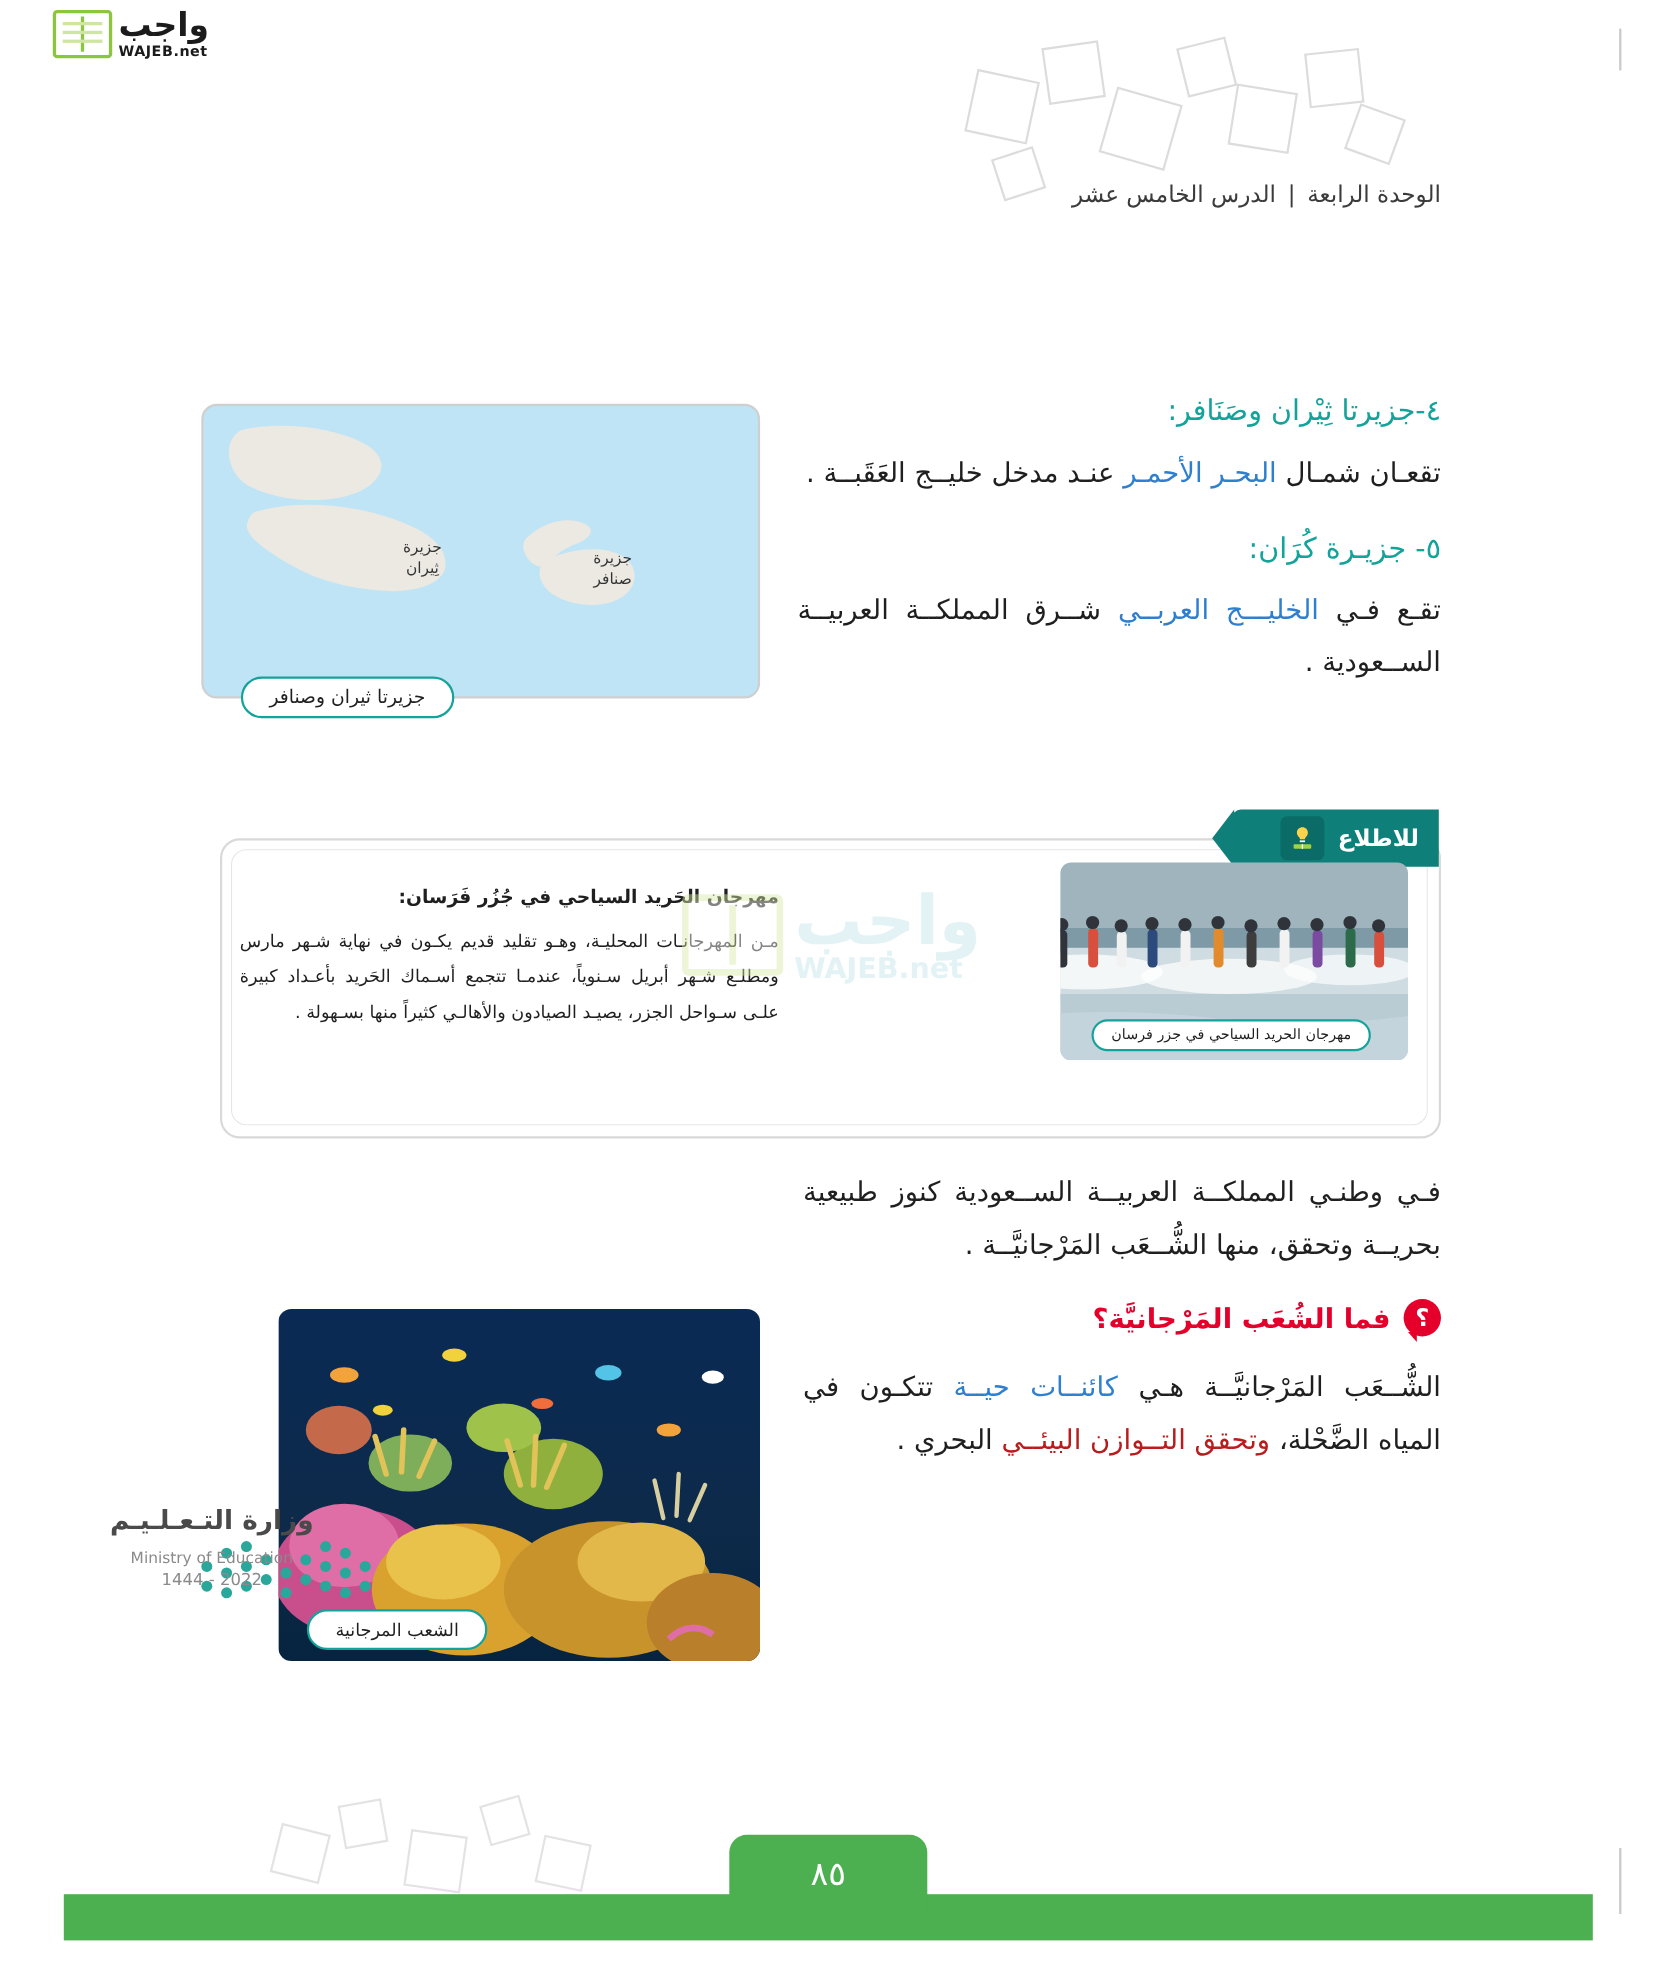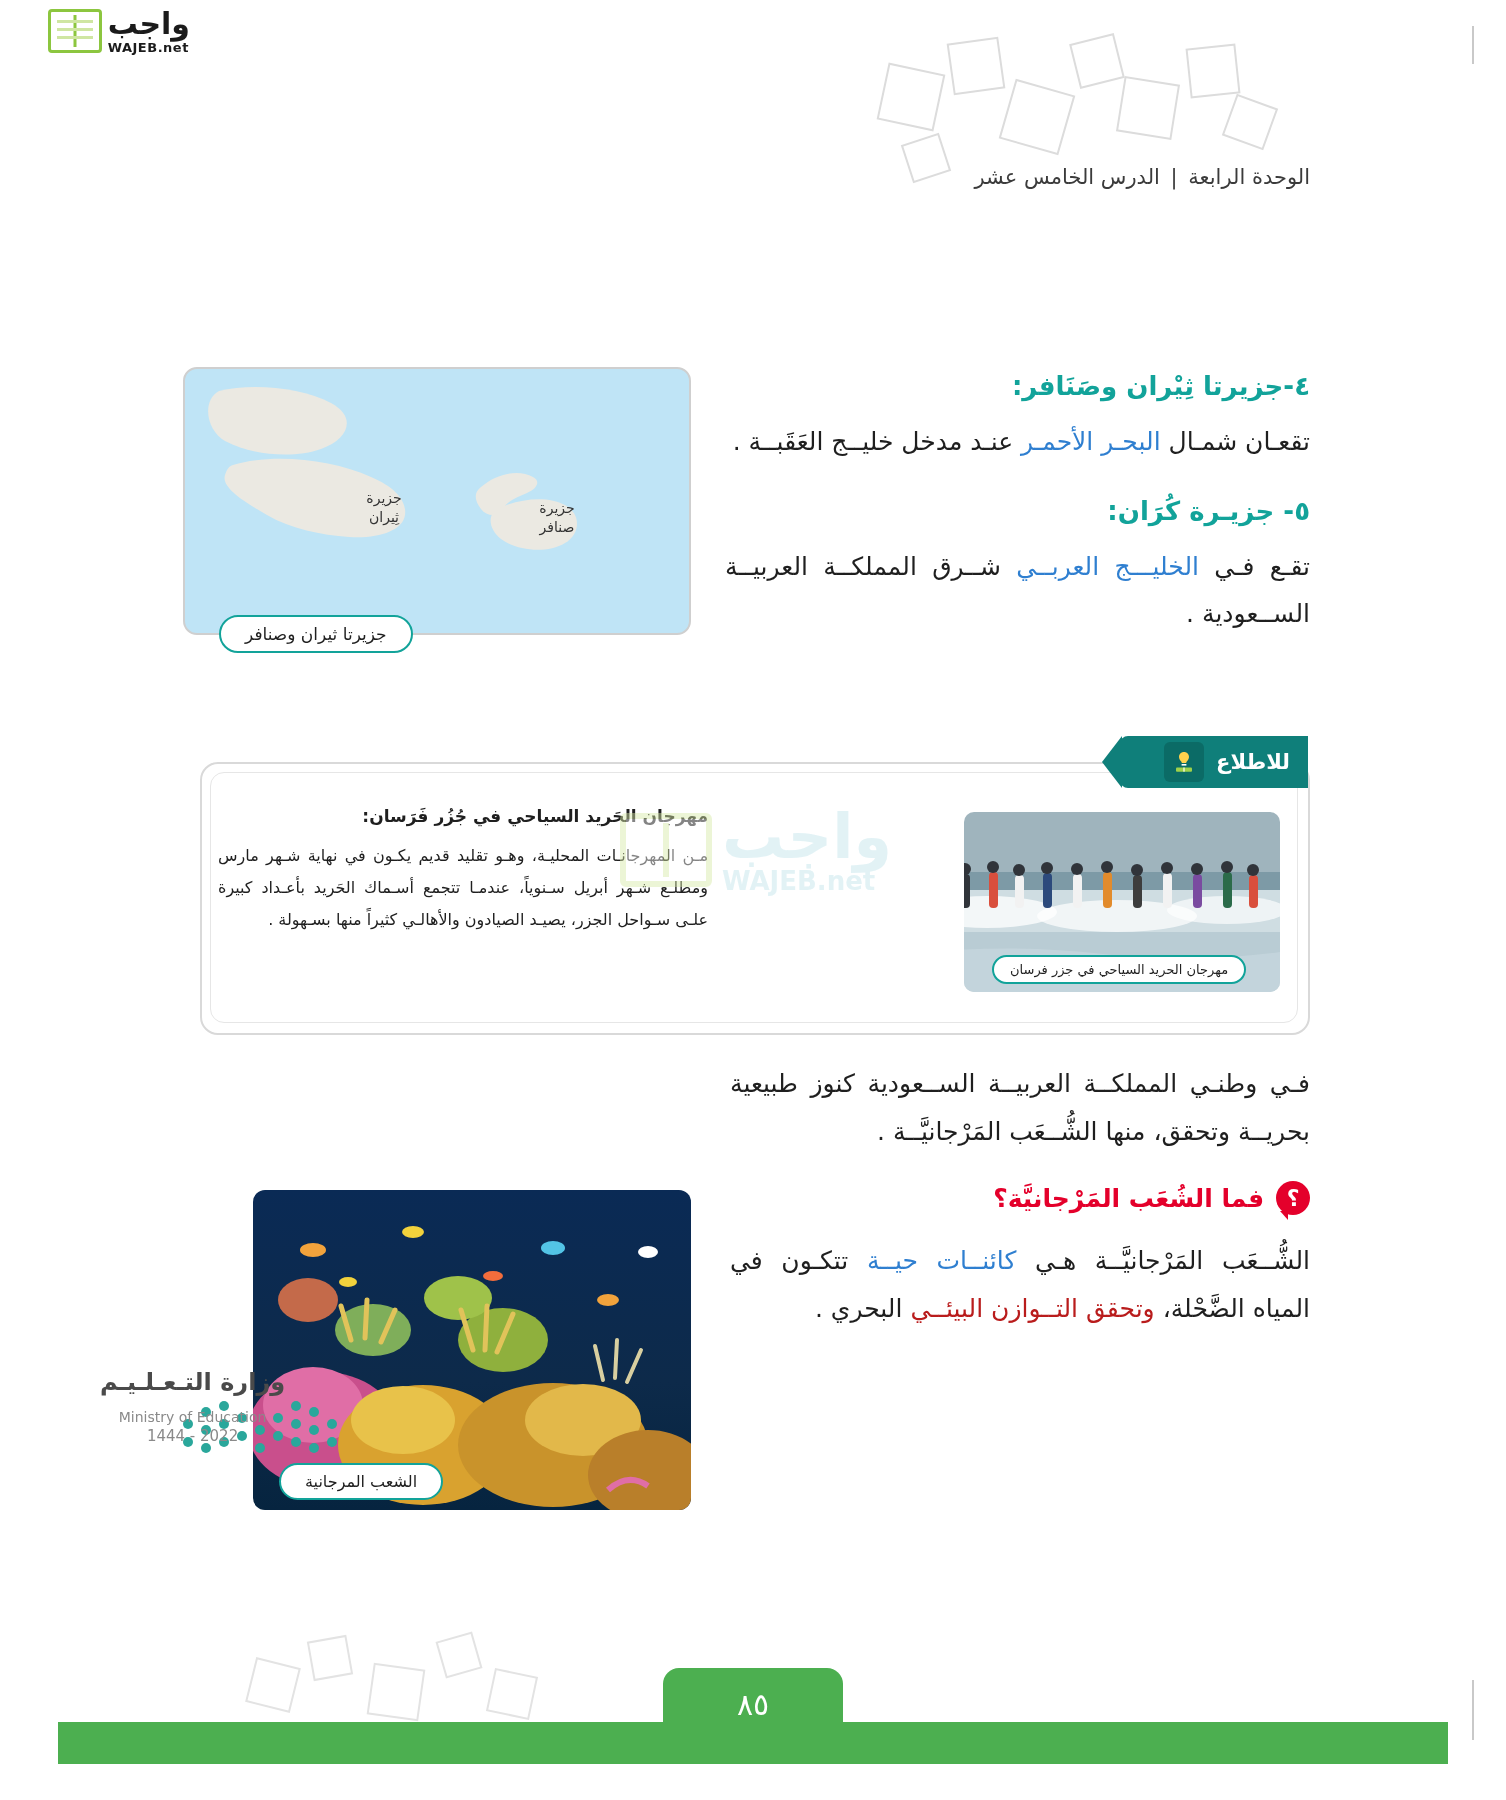--- a/index.html
+++ b/index.html
@@ -102,22 +102,22 @@
     position: absolute;
     right: 196px;
     top: 355px;
     width: 585px;
     direction: rtl;
     text-align: justify;
   }
   .head-teal {
     color: #12a39a;
     font-size: 26px;
-    font-weight: bold;
-    margin: 12px 0 12px 0;
+    font-weight: normal;
+    margin: 0 0 12px 0;
     line-height: 1.5;
   }
   .para {
     font-size: 25px;
     color: #1f1f1f;
     line-height: 1.9;
     margin: 0 0 26px 0;
     text-align: justify;
   }
   .para.last { margin-bottom: 0; }
@@ -223,21 +223,21 @@
   .info-body {
     font-size: 16px;
     line-height: 2.0;
     color: #1f1f1f;
     margin: 0;
     text-align: justify;
   }
   .fig-fest {
     position:absolute;
     right: 28px;
-    top: 48px;
+    top: 20px;
     width: 316px;
     height: 180px;
     border-radius: 10px;
     overflow: hidden;
   }
 
   
   .col-text2 {
     position:absolute;
     right: 196px;

